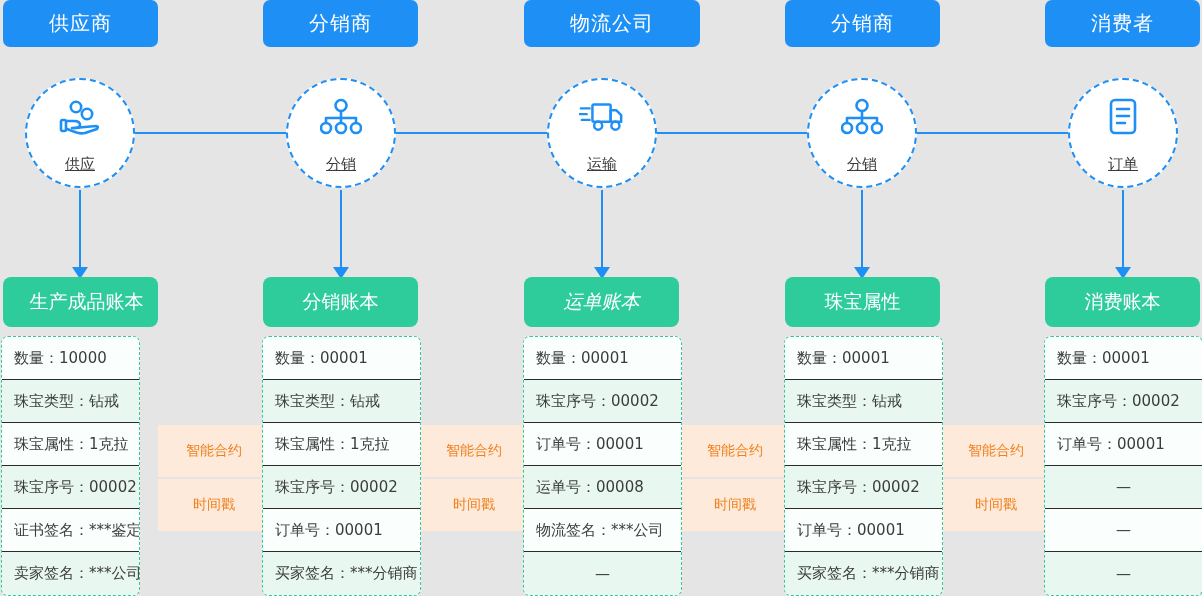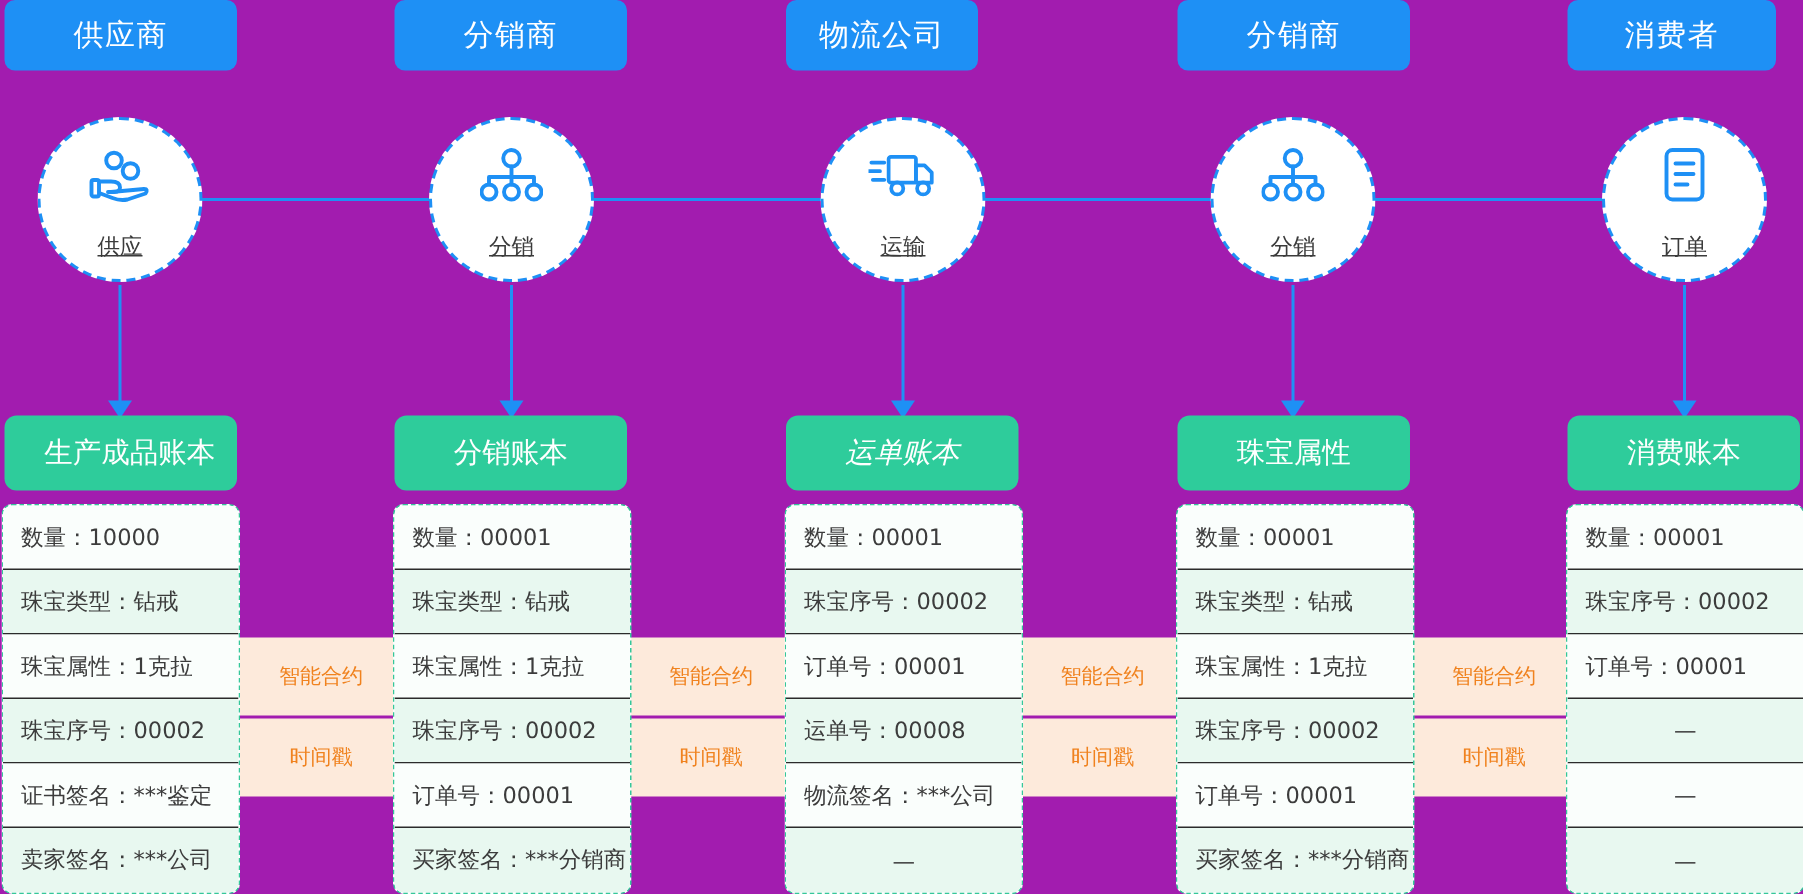--- a/index.html
+++ b/index.html
@@ -12,21 +12,21 @@
     height: 596px;
     font-family: "DejaVu Sans", "Liberation Sans", sans-serif;
     overflow: hidden;
     position: relative;
   }
 
   #stage {
     position: relative;
     width: 1202px;
     height: 596px;
-    background: #a21caf;
+    background: #e5e5e5;
   }
 
   
   .role-header {
     position: absolute;
     top: 0;
     height: 47px;
     border-radius: 7px;
     background: #1E90F5;
     color: #ffffff;
@@ -169,27 +169,27 @@
 <body>
 
 <div id="stage">
 
   <div class="role-header" style="left:3px;width:155px;">
     <span>供应商</span>
   </div>
   <div class="role-header" style="left:263px;width:155px;">
     <span>分销商</span>
   </div>
-  <div class="role-header" style="left:524px;width:128px;">
+  <div class="role-header" style="left:524px;width:176px;">
     <span>物流公司</span>
   </div>
   <div class="role-header" style="left:785px;width:155px;">
     <span>分销商</span>
   </div>
-  <div class="role-header" style="left:1045px;width:139px;">
+  <div class="role-header" style="left:1045px;width:155px;">
     <span>消费者</span>
   </div>
 
   <div class="h-link" style="left:132px;width:155px;"></div>
   <div class="h-link" style="left:393px;width:155px;"></div>
   <div class="h-link" style="left:654px;width:155px;"></div>
   <div class="h-link" style="left:915px;width:155px;"></div>
 
   <div class="node" style="left:25px;">
     <span class="glyph">
@@ -296,21 +296,21 @@
     <span>时间戳</span>
   </div>
 
   <div class="band" style="left:940px;width:112px;top:425px;">
     <span>智能合约</span>
   </div>
   <div class="band" style="left:940px;width:112px;top:479px;">
     <span>时间戳</span>
   </div>
 
-  <div class="ledger-table" style="left:1px;width:159px;">
+  <div class="ledger-table" style="left:1px;width:139px;">
     <div class="ledger-row">数量：10000</div>
     <div class="ledger-row alt">珠宝类型：钻戒</div>
     <div class="ledger-row">珠宝属性：1克拉</div>
     <div class="ledger-row alt">珠宝序号：00002</div>
     <div class="ledger-row">证书签名：***鉴定</div>
     <div class="ledger-row alt">卖家签名：***公司</div>
   </div>
 
   <div class="ledger-table" style="left:262px;width:159px;">
     <div class="ledger-row">数量：00001</div>

